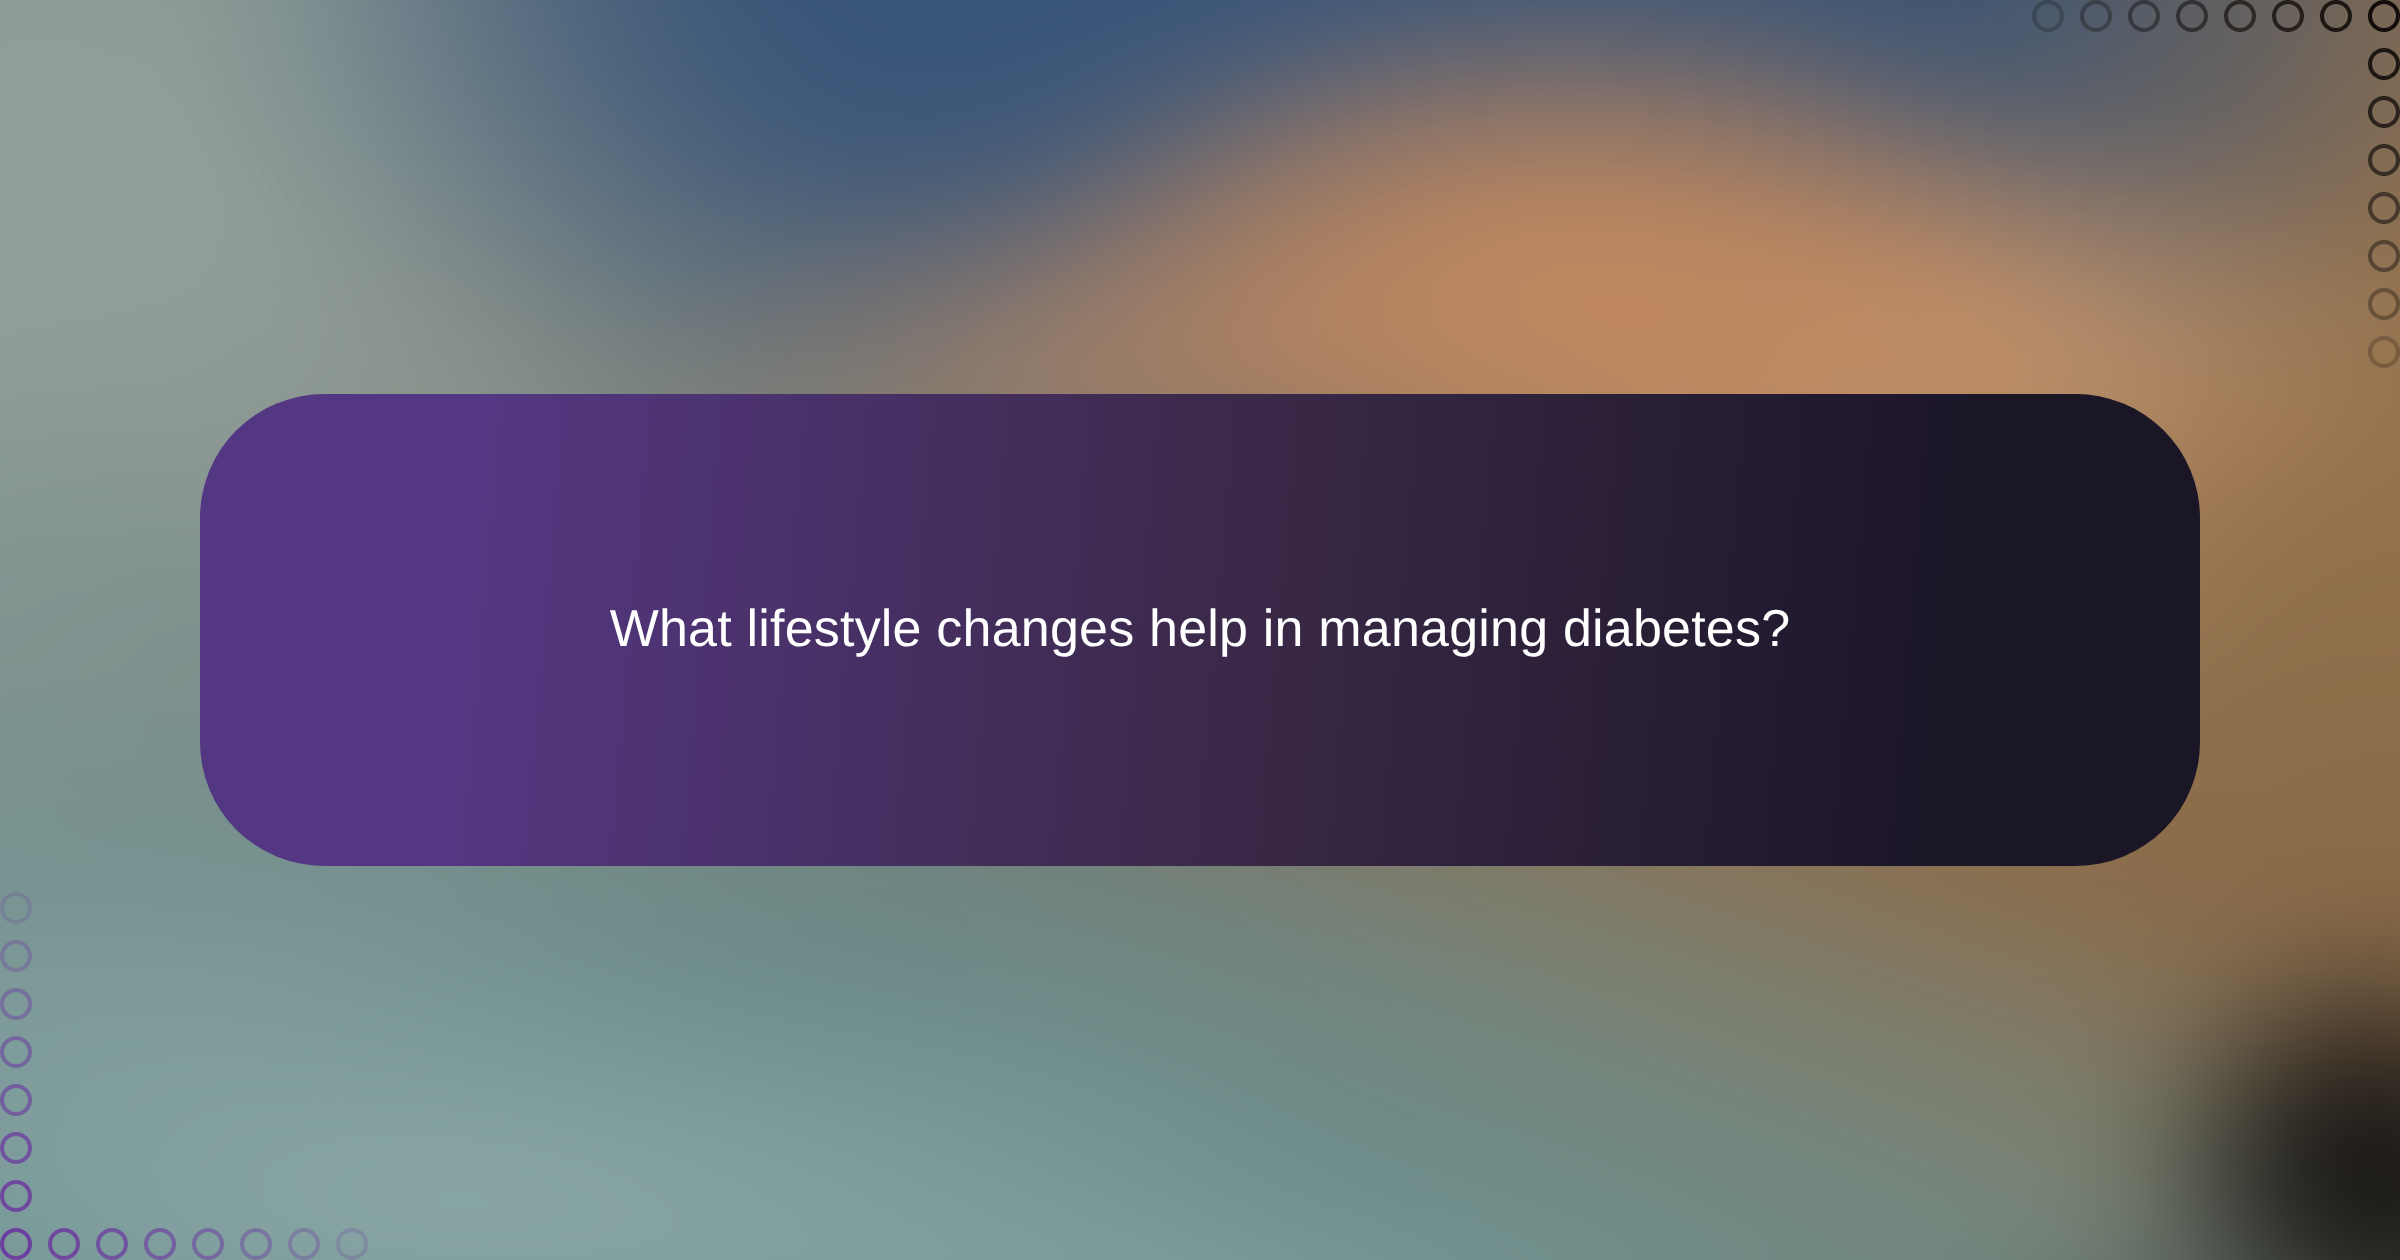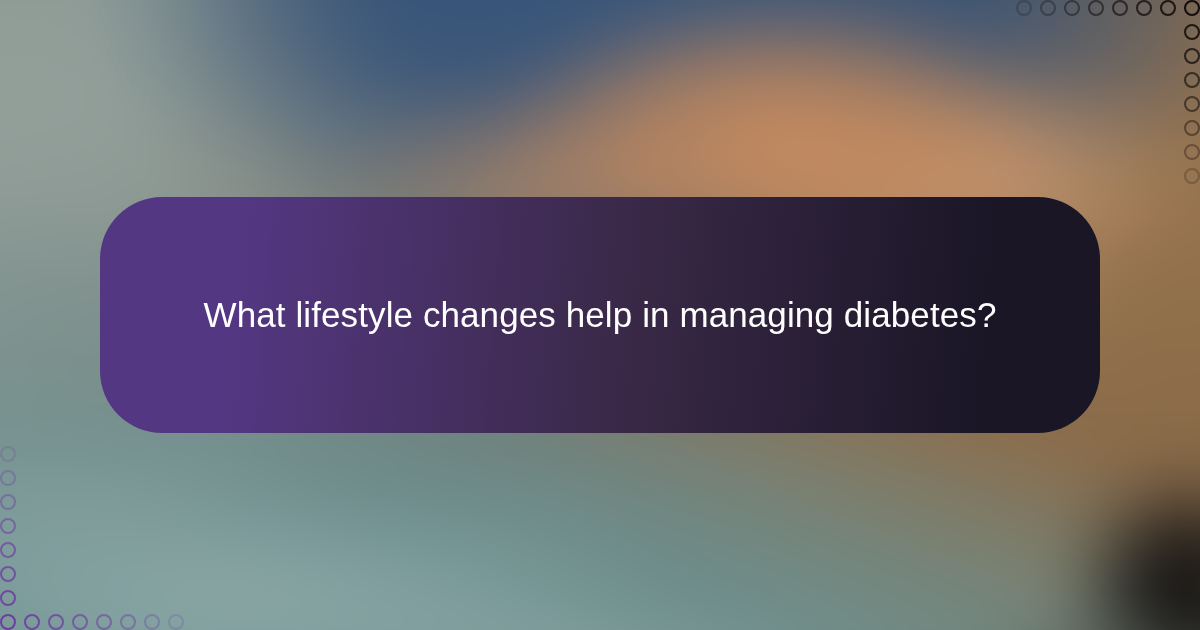--- a/index.html
+++ b/index.html
@@ -131,21 +131,21 @@
     align-items: center;
     justify-content: center;
     box-sizing: border-box;
     padding: 0 86px;
   }
 
   #question-text {
     width: 100%;
     text-align: center;
     color: #ffffff;
-    font-size: 35px;
+    font-size: 26px;
     line-height: 1.52;
     font-weight: 400;
     letter-spacing: 0.1px;
     text-rendering: optimizeLegibility;
   }
 </style>
 </head>
 <body>
 
 <div id="stage">

